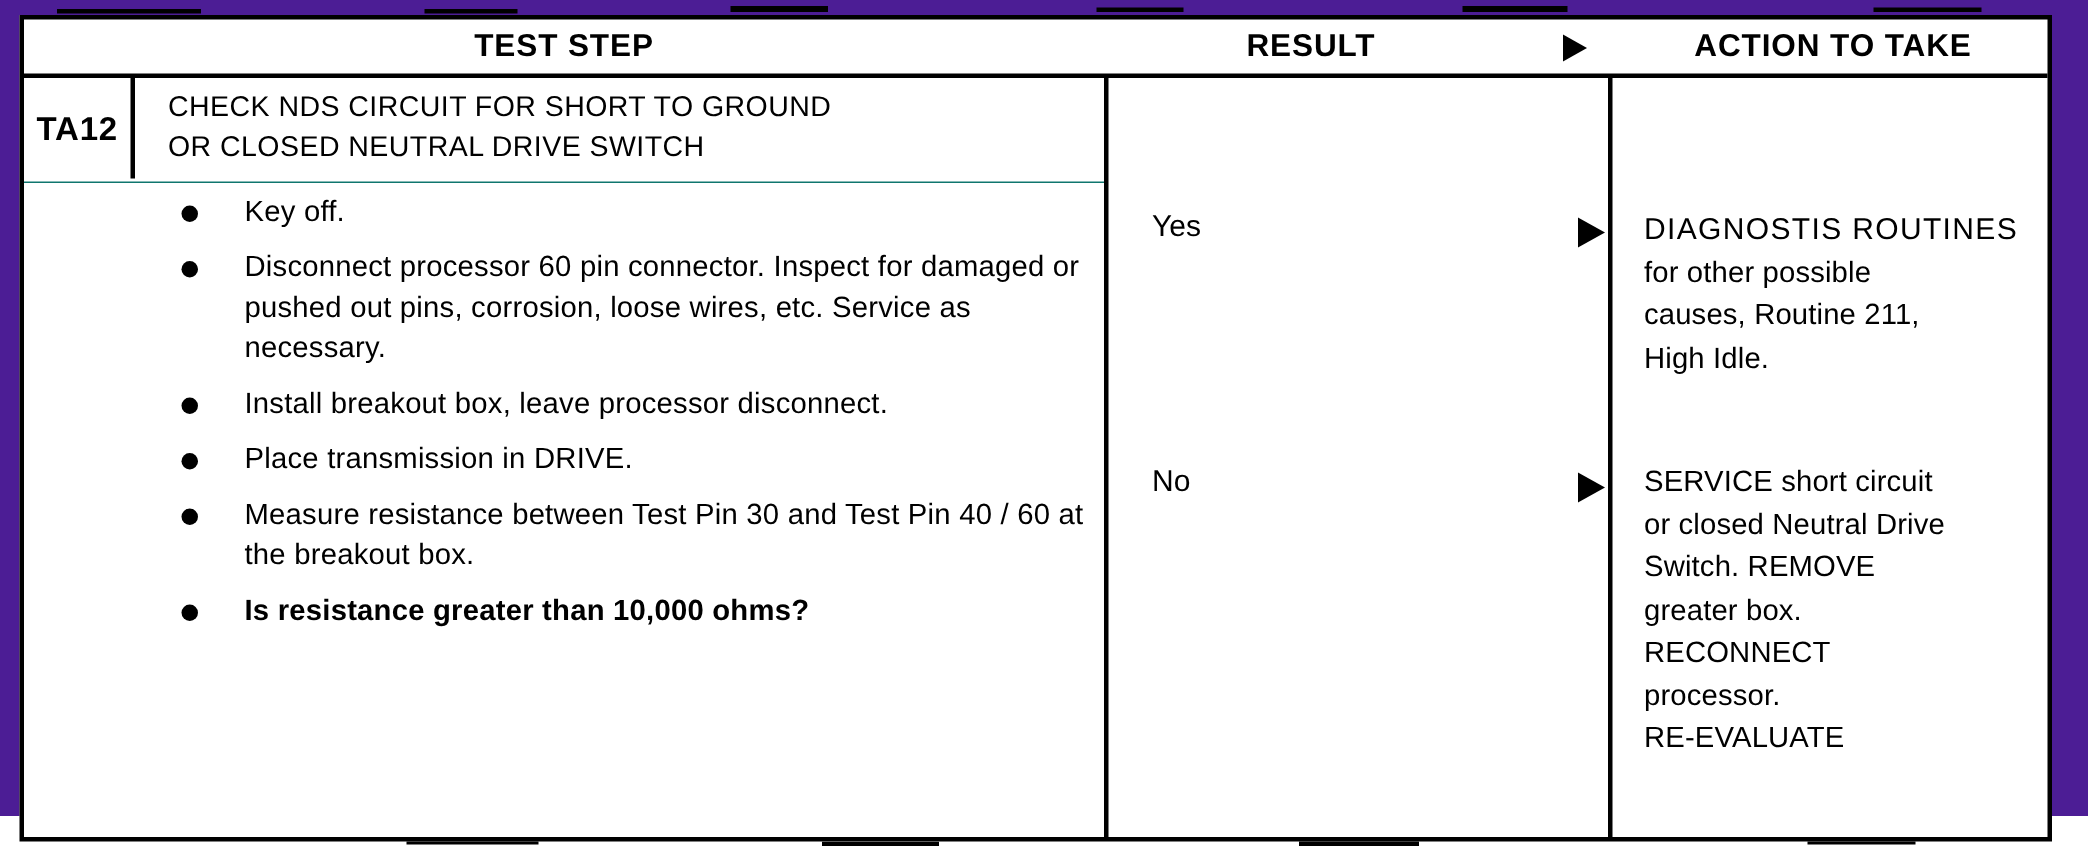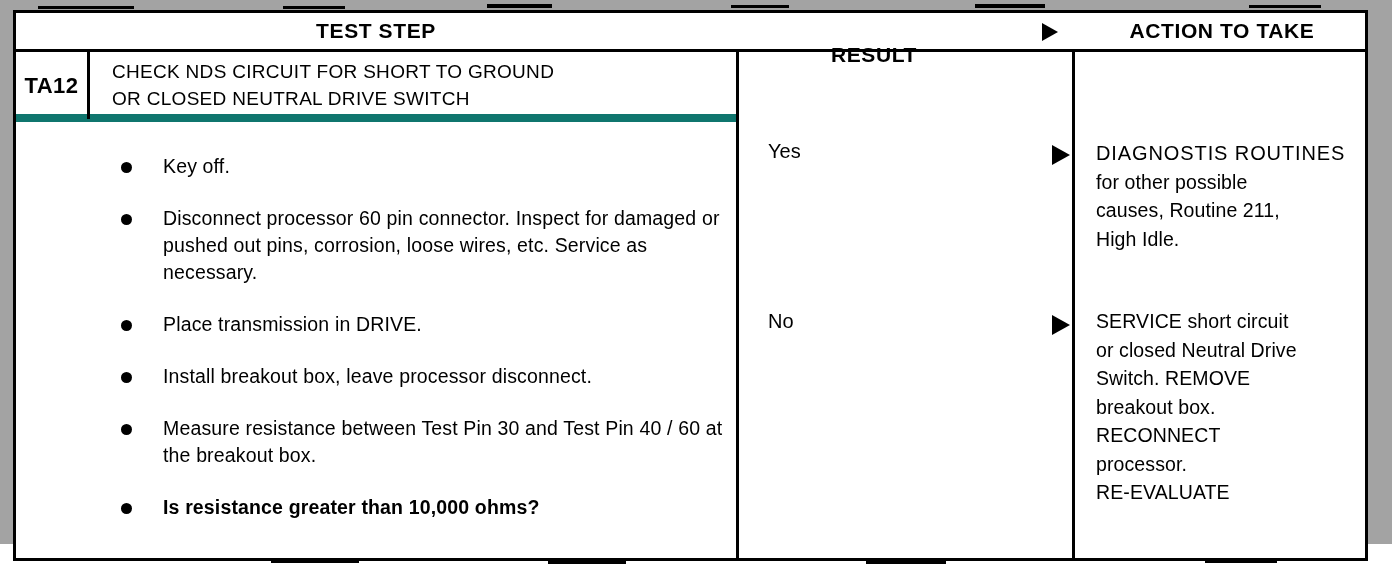--- a/index.html
+++ b/index.html
@@ -12,21 +12,21 @@
     height: 572px;
     font-family: "Liberation Sans", sans-serif;
     color: #000000;
     overflow: hidden;
   }
 
   .page {
     position: relative;
     width: 1392px;
     height: 544px;
-    background: #a3a3a3;
+    background: #4c1d95;
   }
 
   
   .table-frame {
     position: absolute;
     left: 13px;
     top: 10px;
     width: 1355px;
     height: 551px;
     border: 3px solid #000;
@@ -49,21 +49,21 @@
     top: 0;
     height: 36px;
     display: flex;
     align-items: center;
     justify-content: center;
     font-weight: bold;
     font-size: 21px;
     letter-spacing: 0.6px;
   }
   .hdr-test-step { left: 0;    width: 720px; }
-  .hdr-result    { left: 723px; width: 270px; margin-top: 24px; }
+  .hdr-result    { left: 723px; width: 270px; }
   .hdr-action    { left: 1060px; width: 292px; }
 
   .hdr-arrow {
     position: absolute;
     left: 1026px;
     top: 10px;
     width: 0; height: 0;
     border-top: 9px solid transparent;
     border-bottom: 9px solid transparent;
     border-left: 16px solid #000;
@@ -81,21 +81,21 @@
   .vrule-action { left: 1056px; }
 
   
   .stepid-row {
     position: absolute;
     left: 0;
     top: 39px;
     width: 720px;
     height: 70px;
     box-sizing: border-box;
-    border-bottom: 8px solid #0f766e;
+    border-bottom: 1px solid #0f766e;
   }
   .stepid-box {
     position: absolute;
     left: 0; top: 0;
     width: 74px;
     height: 67px;
     box-sizing: border-box;
     border-right: 3px solid #000;
     display: flex;
     align-items: center;
@@ -132,21 +132,21 @@
   }
   .step-item .bullet {
     position: absolute;
     left: 105px;
     top: 9px;
     width: 11px;
     height: 11px;
     border-radius: 50%;
     background: #000;
   }
-  .step-item .txt { display: block; max-width: 560px; margin-top: 25px; }
+  .step-item .txt { display: block; max-width: 560px; }
   .step-item.bold .txt { font-weight: bold; }
 
   
   .result-entry {
     position: absolute;
     left: 726px;
     width: 330px;
     font-size: 20px;
   }
   .result-entry .result-label {
@@ -237,25 +237,25 @@
       <div class="step-item">
         <span class="bullet"></span>
         <span class="txt">Key off.</span>
       </div>
       <div class="step-item">
         <span class="bullet"></span>
         <span class="txt">Disconnect processor 60 pin connector. Inspect for damaged or pushed out pins, corrosion, loose wires, etc. Service as necessary.</span>
       </div>
       <div class="step-item">
         <span class="bullet"></span>
+        <span class="txt">Install breakout box, leave processor disconnect.</span>
+      </div>
+      <div class="step-item">
+        <span class="bullet"></span>
         <span class="txt">Place transmission in DRIVE.</span>
-      </div>
-      <div class="step-item">
-        <span class="bullet"></span>
-        <span class="txt">Install breakout box, leave processor disconnect.</span>
       </div>
       <div class="step-item">
         <span class="bullet"></span>
         <span class="txt">Measure resistance between Test Pin 30 and Test Pin 40 / 60 at the breakout box.</span>
       </div>
       <div class="step-item bold">
         <span class="bullet"></span>
         <span class="txt">Is resistance greater than 10,000 ohms?</span>
       </div>
     </div>
@@ -273,20 +273,20 @@
       <div class="ln small-caps">DIAGNOSTIS  ROUTINES</div>
       <div class="ln">for other possible</div>
       <div class="ln">causes, Routine 211,</div>
       <div class="ln">High Idle.</div>
     </div>
 
     <div class="action-entry action-no">
       <div class="ln">SERVICE short circuit</div>
       <div class="ln">or closed Neutral Drive</div>
       <div class="ln">Switch. REMOVE</div>
-      <div class="ln">breakout box.</div>
+      <div class="ln">greater box.</div>
       <div class="ln">RECONNECT</div>
       <div class="ln">processor.</div>
       <div class="ln">RE-EVALUATE</div>
     </div>
 
   </div>
 </div>
 
 </body></html>

